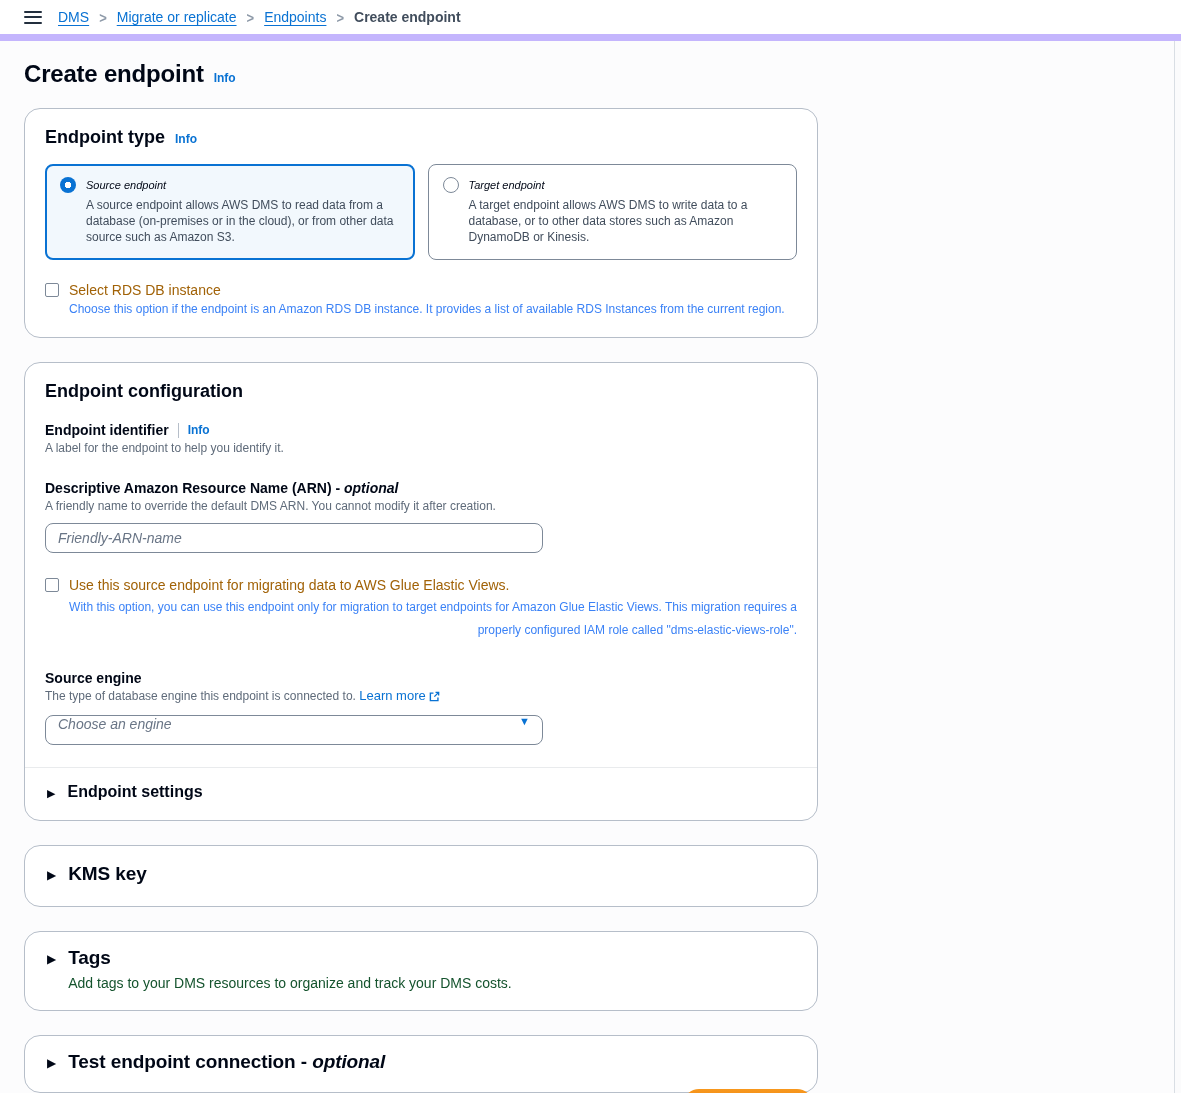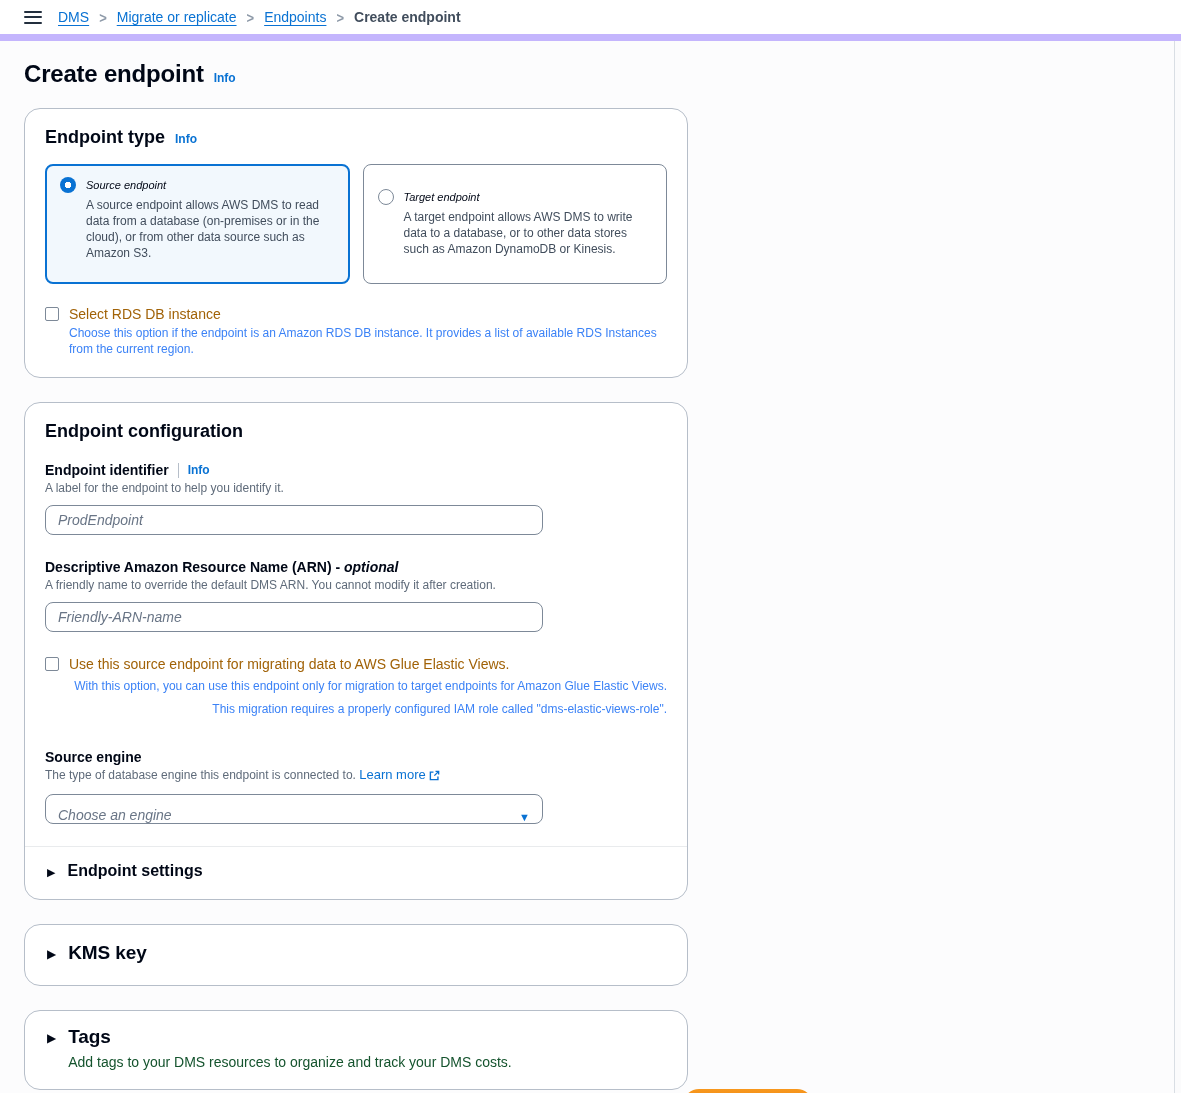--- a/index.html
+++ b/index.html
@@ -23,30 +23,30 @@
   .crumb-sep { color:#8d99a8; font-size:13px; font-weight:600; transform:scaleY(1.15); }
 
   
   .content { padding:0 24px; width:847px; }
   .page-title-row { margin:19px 0 20px 0; display:flex; align-items:baseline; gap:10px; }
   h1 { font-size:24px; font-weight:700; color:#000716; letter-spacing:-0.2px; }
   .info-link { color:#0972d3; font-size:12px; font-weight:700; cursor:pointer; }
 
   .card {
     background:#ffffff; border:1px solid #b6bec9; border-radius:16px;
-    width:664px; margin-bottom:24px;
+    width:794px; margin-bottom:24px;
   }
   .card-pad { padding:18px 20px 20px 20px; }
   h2.card-heading { font-size:18px; font-weight:700; color:#000716; }
   .heading-row { display:flex; align-items:baseline; gap:10px; margin-bottom:16px; }
 
   
   .tiles { display:flex; gap:13px; margin-bottom:22px; }
   .tile {
-    flex:1; border-radius:8px; padding:24px 14px; cursor:pointer; background:#ffffff;
+    flex:1; border-radius:8px; padding:12px 14px; cursor:pointer; background:#ffffff;
     border:1px solid #7d8998;
   }
   .tile.selected { border:2px solid #0972d3; background:#f2f8fd; padding:11px 13px; }
   .tile-label-row { display:flex; align-items:center; gap:10px; }
   .tile-label { font-size:11px; color:#000716;font-style:italic; }
   .tile-desc { font-size:12px; line-height:16px; color:#414d5c; margin:4px 0 2px 26px; }
 
   
   .radio { width:16px; height:16px; border-radius:50%; flex:0 0 16px; background:#fff; border:1px solid #7d8998; }
   .radio.checked { border:none; background:radial-gradient(circle, #ffffff 0 3px, #0972d3 3.5px 8px); }
@@ -64,21 +64,21 @@
   .field-label .opt { font-style:italic; color:#000716; }
   .vdiv { width:1px; height:15px; background:#b6bec9; }
   .field-desc { font-size:12px; line-height:16px; color:#5f6b7a; margin-bottom:9px; }
   .text-input {
     width:498px; height:30px; border:1px solid #7d8998; border-radius:8px;
     padding:0 12px; font-size:14px; font-family:inherit; color:#000716; background:#fff;
   }
   .text-input::placeholder { color:#697586; font-style:italic; opacity:1; }
   .select {
     width:498px; height:30px; border:1px solid #7d8998; border-radius:8px;
-    padding:0 12px; background:#fff; display:flex; align-items:flex-end; justify-content:space-between; cursor:pointer;
+    padding:0 12px; background:#fff; display:flex; align-items:flex-start; justify-content:space-between; cursor:pointer;
   }
   .select .placeholder { color:#697586; font-style:italic; font-size:14px; }
   .caret { color:#0972d3; font-size:11px; line-height:1; }
   .learn-link { color:#0972d3; font-size:13px; font-weight:400; }
   .ext-icon { display:inline-block; vertical-align:-2px; margin-left:3px; }
 
   
   .expand-divider { border-top:1px solid #e9ebed; }
   .expand-row { padding:15px 20px 17px 22px; cursor:pointer; display:flex; align-items:flex-start; gap:12px; }
   .tri { color:#000716; font-size:11px; line-height:20px; flex:0 0 auto; }
@@ -166,21 +166,20 @@
         <h2 class="card-heading">Endpoint configuration</h2>
       </div>
 
       <div class="field">
         <div class="field-label-row">
           <span class="field-label">Endpoint identifier</span>
           <span class="vdiv"></span>
           <a class="info-link">Info</a>
         </div>
         <div class="field-desc">A label for the endpoint to help you identify it.</div>
-        <input class="text-input" type="text" placeholder="ProdEndpoint" style="">
       </div>
 
       <div class="field">
         <div class="field-label-row">
           <span class="field-label">
             <span>Descriptive Amazon Resource Name (ARN) -</span>
             <span class="opt">optional</span>
           </span>
         </div>
         <div class="field-desc">A friendly name to override the default DMS ARN. You cannot modify it after creation.</div>

